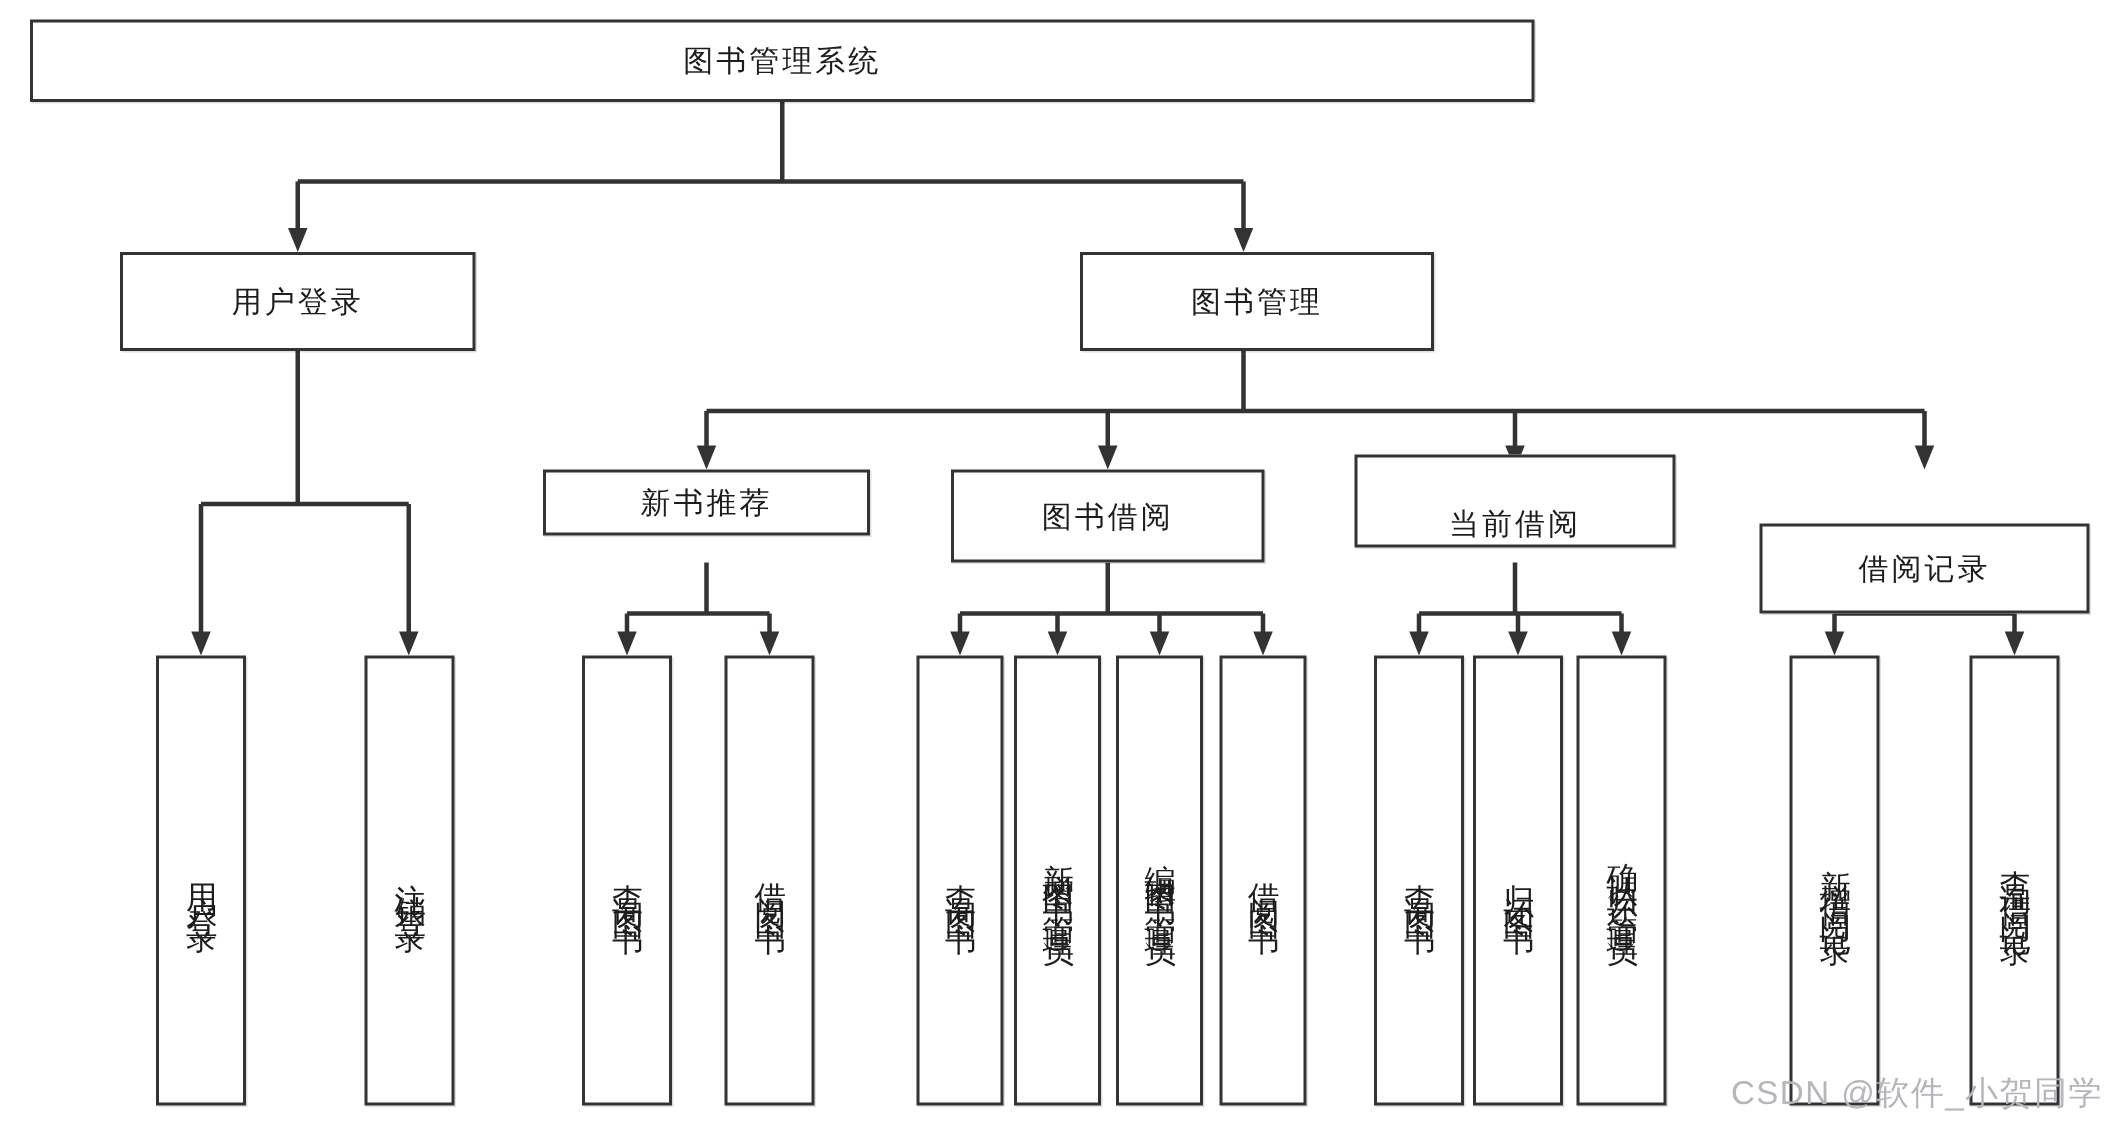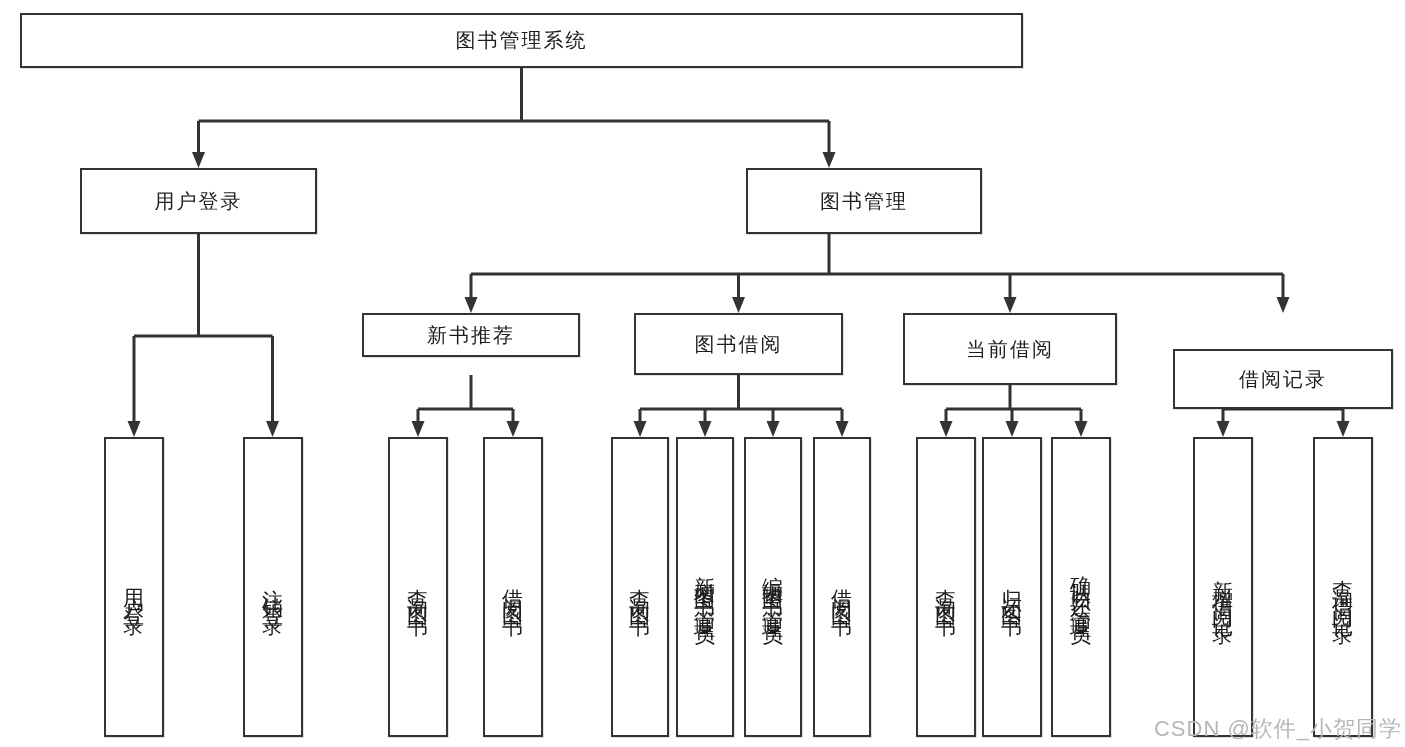--- a/index.html
+++ b/index.html
@@ -62,31 +62,31 @@
     </g>
   </svg>
 
   <div class="nbox hbox" style="left:20px;top:13px;width:1003px;height:55px;">
     <span>图书管理系统</span>
   </div>
 
   <div class="nbox hbox" style="left:80px;top:168px;width:237px;height:66px;">
     <span>用户登录</span>
   </div>
-  <div class="nbox hbox" style="left:746px;top:168px;width:236px;height:66px;">
+  <div class="nbox hbox" style="left:720px;top:168px;width:236px;height:66px;">
     <span>图书管理</span>
   </div>
 
   <div class="nbox hbox" style="left:362px;top:313px;width:218px;height:44px;">
     <span>新书推荐</span>
   </div>
   <div class="nbox hbox" style="left:634px;top:313px;width:209px;height:62px;font-family:Liberation Serif, serif;">
     <span>图书借阅</span>
   </div>
-  <div class="nbox hbox" style="left:903px;top:313px;width:214px;height:72px;">
+  <div class="nbox hbox" style="left:903px;top:303px;width:214px;height:62px;align-items:flex-end;">
     <span>当前借阅</span>
   </div>
   <div class="nbox hbox" style="left:1173px;top:313px;width:220px;height:60px;margin-top:36px;">
     <span>借阅记录</span>
   </div>
 
   <div class="nbox vbox" style="left:104px;top:437px;width:60px;height:300px;">
     <span>用户登录</span>
   </div>
   <div class="nbox vbox" style="left:243px;top:437px;width:60px;height:300px;">

